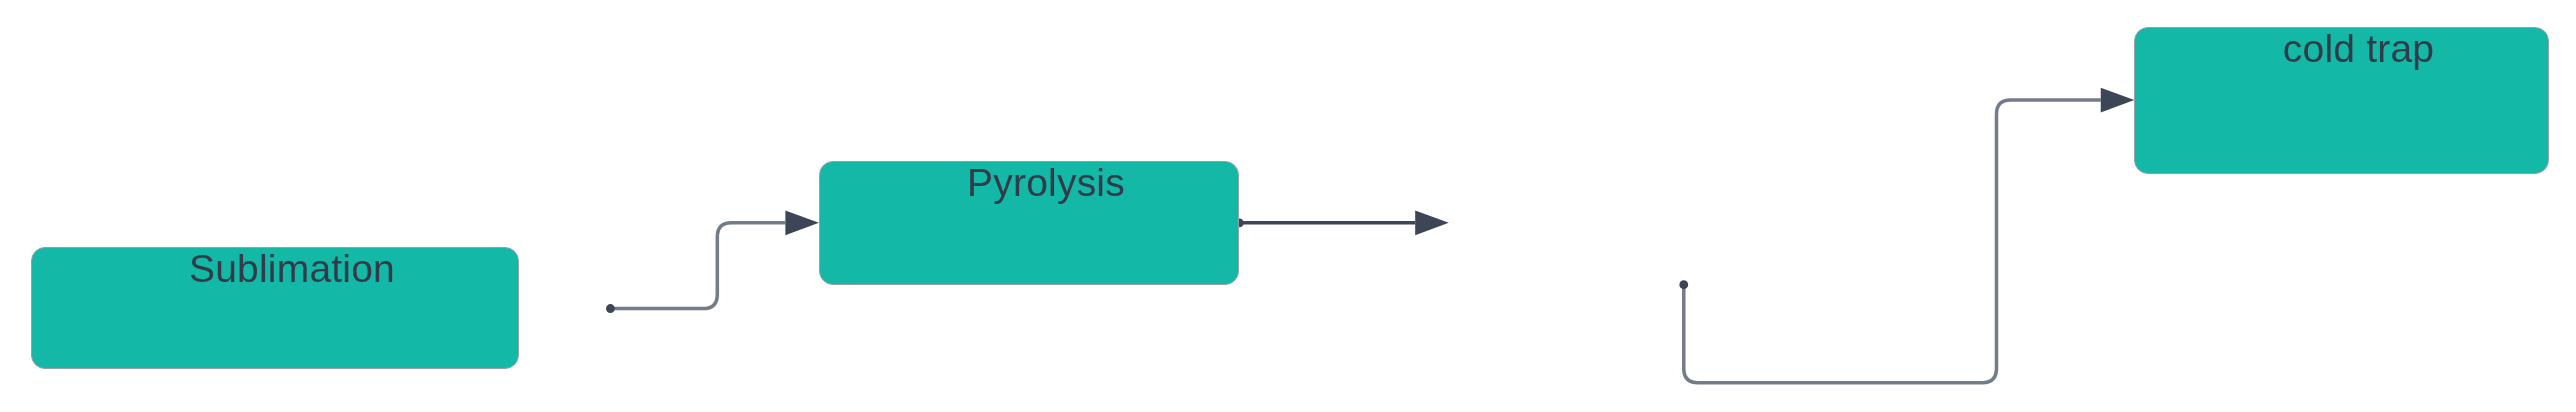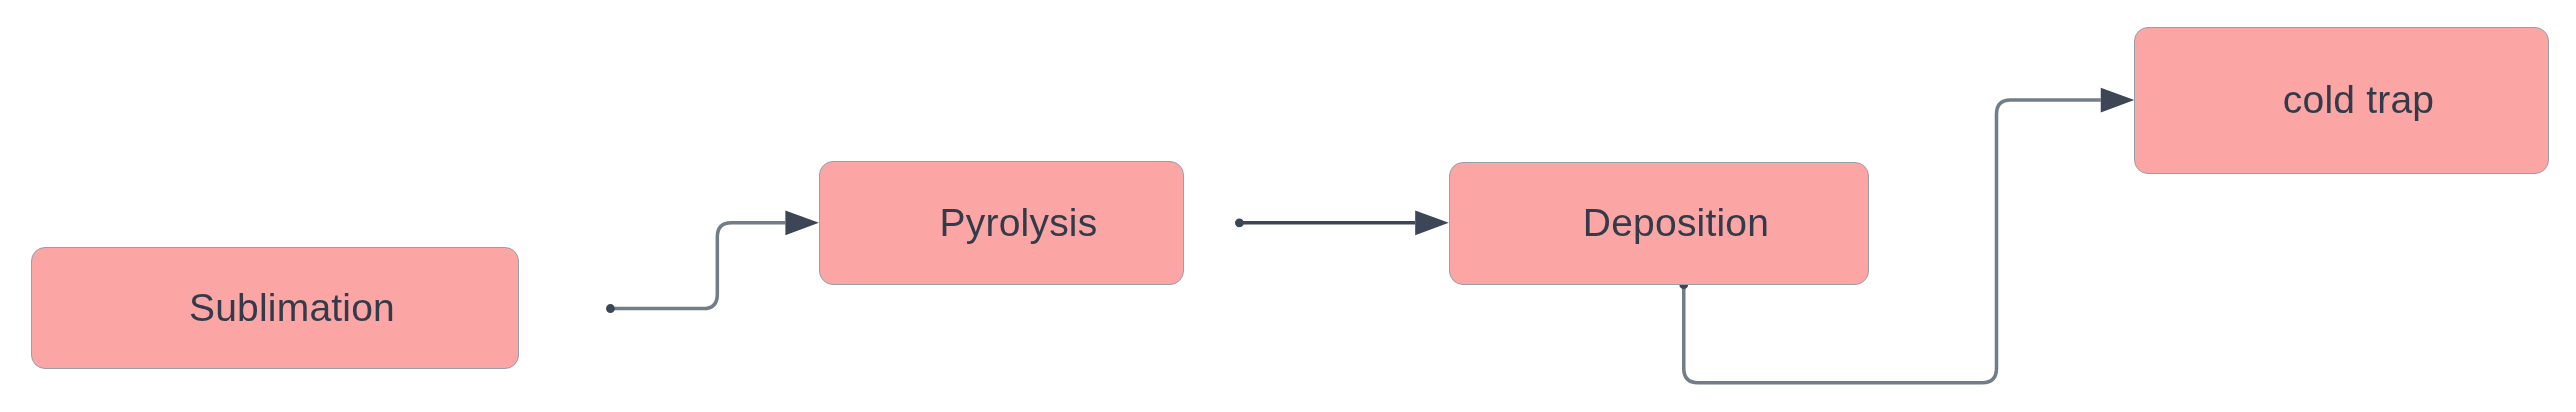--- a/index.html
+++ b/index.html
@@ -22,41 +22,40 @@
     position: absolute;
     left: 0;
     top: 0;
     width: 2576px;
     height: 413px;
     display: block;
   }
   .node-box {
     position: absolute;
     box-sizing: border-box;
-    background: #fca5a5;
+    background: #14b8a6;
     border: 1.8px solid #96a0ab;
     border-radius: 14px;
     display: flex;
-    align-items: center;
     justify-content: center;
     padding-left: 34px;
   }
   .node-label {
     color: #313b49;
     font-family: "Liberation Sans", sans-serif;
     font-size: 39px;
     font-weight: 400;
     line-height: 1.1;
     letter-spacing: 0.2px;
     white-space: nowrap;
     text-align: center;
   }
   
   #node-sublimation { left: 31px;   top: 247px; width: 488px; height: 122px; }
-  #node-pyrolysis   { left: 819px;  top: 161px; width: 365px; height: 124px; }
+  #node-pyrolysis   { left: 819px;  top: 161px; width: 420px; height: 124px; }
   #node-deposition  { left: 1449px; top: 162px; width: 420px; height: 123px; }
   #node-coldtrap    { left: 2134px; top: 27px;  width: 415px; height: 147px; }
 </style>
 </head>
 <body>
 
 <div id="diagram-canvas">
 
   <svg id="flow-svg" viewBox="0 0 2916 467" aria-hidden="true">
 
@@ -81,22 +80,19 @@
   </svg>
 
   <div class="node-box" id="node-sublimation">
     <span class="node-label">Sublimation</span>
   </div>
 
   <div class="node-box" id="node-pyrolysis">
     <span class="node-label">Pyrolysis</span>
   </div>
 
-  <div class="node-box" id="node-deposition">
-    <span class="node-label">Deposition</span>
-  </div>
 
   <div class="node-box" id="node-coldtrap">
     <span class="node-label">cold trap</span>
   </div>
 
 </div>
 
 
 </body></html>

